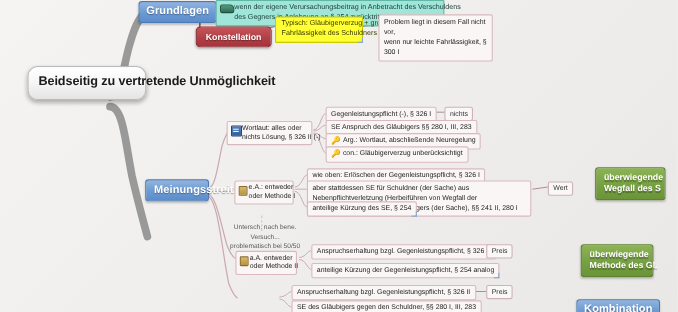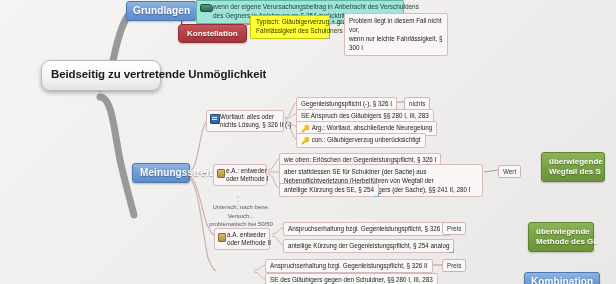--- a/index.html
+++ b/index.html
@@ -246,21 +246,21 @@
 
     <path d="M430,228 L442,228" stroke="#a88f93" stroke-width="0.9" fill="none"></path>
 
     <path d="M254,270 C260,270 261,266 265,265" stroke="#c9a9ae" stroke-width="0.9" fill="none"></path>
     <path d="M254,272 C260,272 261,279 265,279" stroke="#c9a9ae" stroke-width="0.9" fill="none"></path>
     <path d="M430,265 L442,265" stroke="#a88f93" stroke-width="0.9" fill="none"></path>
 
     <path d="M238,196 C238,202 238,206 238,210" stroke="#bdbdbd" stroke-width="0.8" fill="none" stroke-dasharray="2 2"></path>
   </svg>
 
-  <div class="node root" style="left:41px; top:60px; width:120px;text-align:right;">
+  <div class="node root" style="left:25px; top:60px; width:108px;text-align:right;">
     <span>Beidseitig zu vertretende Unmöglichkeit</span>
   </div>
 
   <div class="node blue-cap" style="left:126px; top:1px;">
     <span>Grundlagen</span>
   </div>
 
   <div class="node teal-note" style="left:196px; top:0px; width:208px; position:absolute;">
     <span class="ico-car"></span>
     <div>wenn der eigene Verursachungsbeitrag in Anbetracht des Verschuldens</div>

